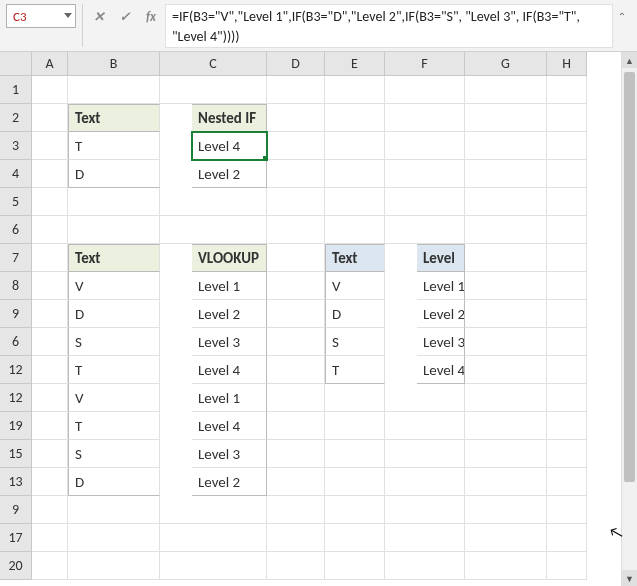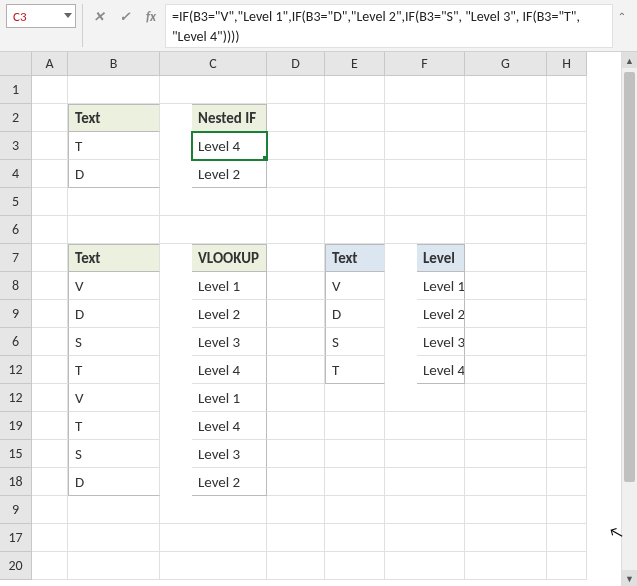--- a/index.html
+++ b/index.html
@@ -347,21 +347,21 @@
       <div class="cell "></div>
       <div class="row-h">15</div>
       <div class="cell "></div>
       <div class="cell bL">S</div>
       <div class="cell bR">Level 3</div>
       <div class="cell "></div>
       <div class="cell "></div>
       <div class="cell "></div>
       <div class="cell "></div>
       <div class="cell "></div>
-      <div class="row-h">18</div>
+      <div class="row-h">13</div>
       <div class="cell "></div>
       <div class="cell bL bB">D</div>
       <div class="cell bR bB">Level 2</div>
       <div class="cell "></div>
       <div class="cell "></div>
       <div class="cell "></div>
       <div class="cell "></div>
       <div class="cell "></div>
       <div class="row-h">9</div>
       <div class="cell "></div>

